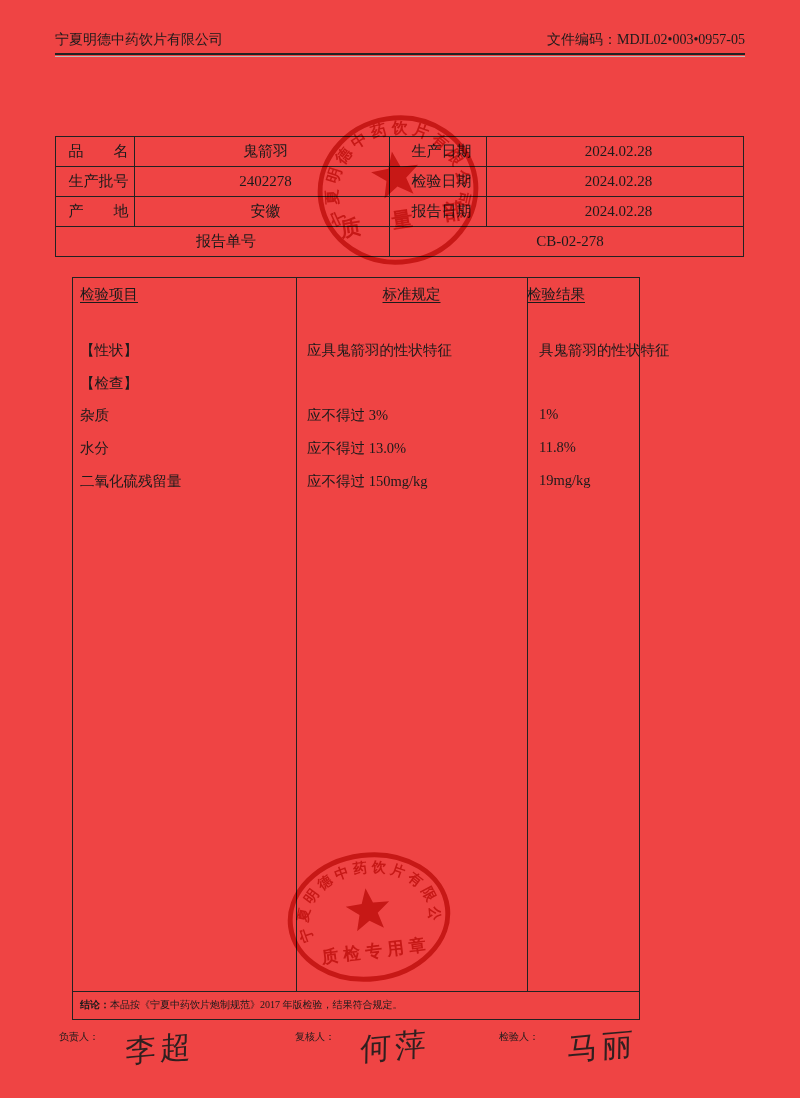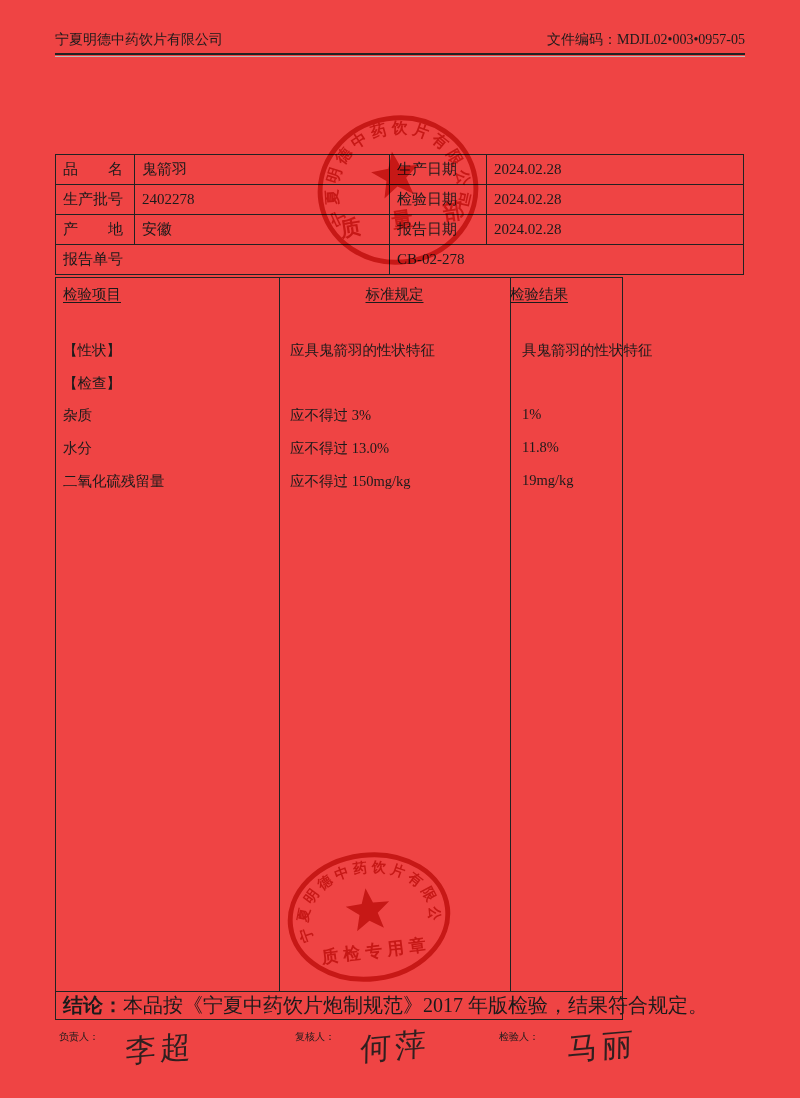--- a/index.html
+++ b/index.html
@@ -12,35 +12,35 @@
   }
   
   .hdr { position:absolute; left:55px; right:55px; top:31px;
          display:flex; justify-content:space-between; font-size:14px; }
   .hdr-rule { position:absolute; left:55px; right:55px; top:53px;
               border-top:2.5px solid #222; border-bottom:1px solid #b9b9b9; height:4px; }
   
   .title { position:absolute; left:0; right:0; top:86px; text-align:center;
            font-size:30px; font-weight:bold; letter-spacing:3px; }
   
-  table.info { position:absolute; left:55px; top:154px; width:688px;
-               border-collapse:collapse; table-layout:fixed; }
+  table.info { position:absolute; left:55px; top:136px; width:688px;
+               border-collapse:collapse; table-layout:fixed;text-align:center; }
   table.info td { border:1px solid #222; height:30px; font-size:15px;
                   padding:0 0 0 7px; vertical-align:middle; white-space:nowrap; }
   
-  .main { position:absolute; left:55px; top:277px; width:568px; height:743px;
+  .main { position:absolute; left:72px; top:277px; width:568px; height:743px;
           border:1.5px solid #222; }
   .vline { position:absolute; top:0; width:0; height:714px; border-left:1px solid #222; }
   .vline.v1 { left:223px; } .vline.v2 { left:454px; }
   .cell { position:absolute; font-size:14.5px; white-space:nowrap; }
   .cell.hd { text-decoration:underline; text-underline-offset:3px; }
   .hd2 { left:223px; width:231px; text-align:center; }
   .hd3 { left:454px; width:232px; text-align:left; }
   .concl { position:absolute; left:0; right:0; bottom:0; height:28px;
-           border-top:1.5px solid #222; line-height:26px; font-size:20px;
+           border-top:1.5px solid #222; line-height:26px; font-size:10px;
            padding-left:7px; white-space:nowrap; }
   .concl b { font-weight:bold; }
   
   svg.stamp { position:absolute; mix-blend-mode:multiply; opacity:.88; }
   svg.stamp text { font-family:"Liberation Serif","DejaVu Serif",serif; font-weight:bold; }
   
   .signs { position:absolute; left:55px; top:1026px; width:700px; height:66px; }
   .sig-label { position:absolute; top:4px; font-size:10px; }
   .sig-name { position:absolute; font-size:31px; color:#1c1c1c;
               transform:rotate(-5deg) skewX(-6deg); letter-spacing:4px; opacity:.9; }

